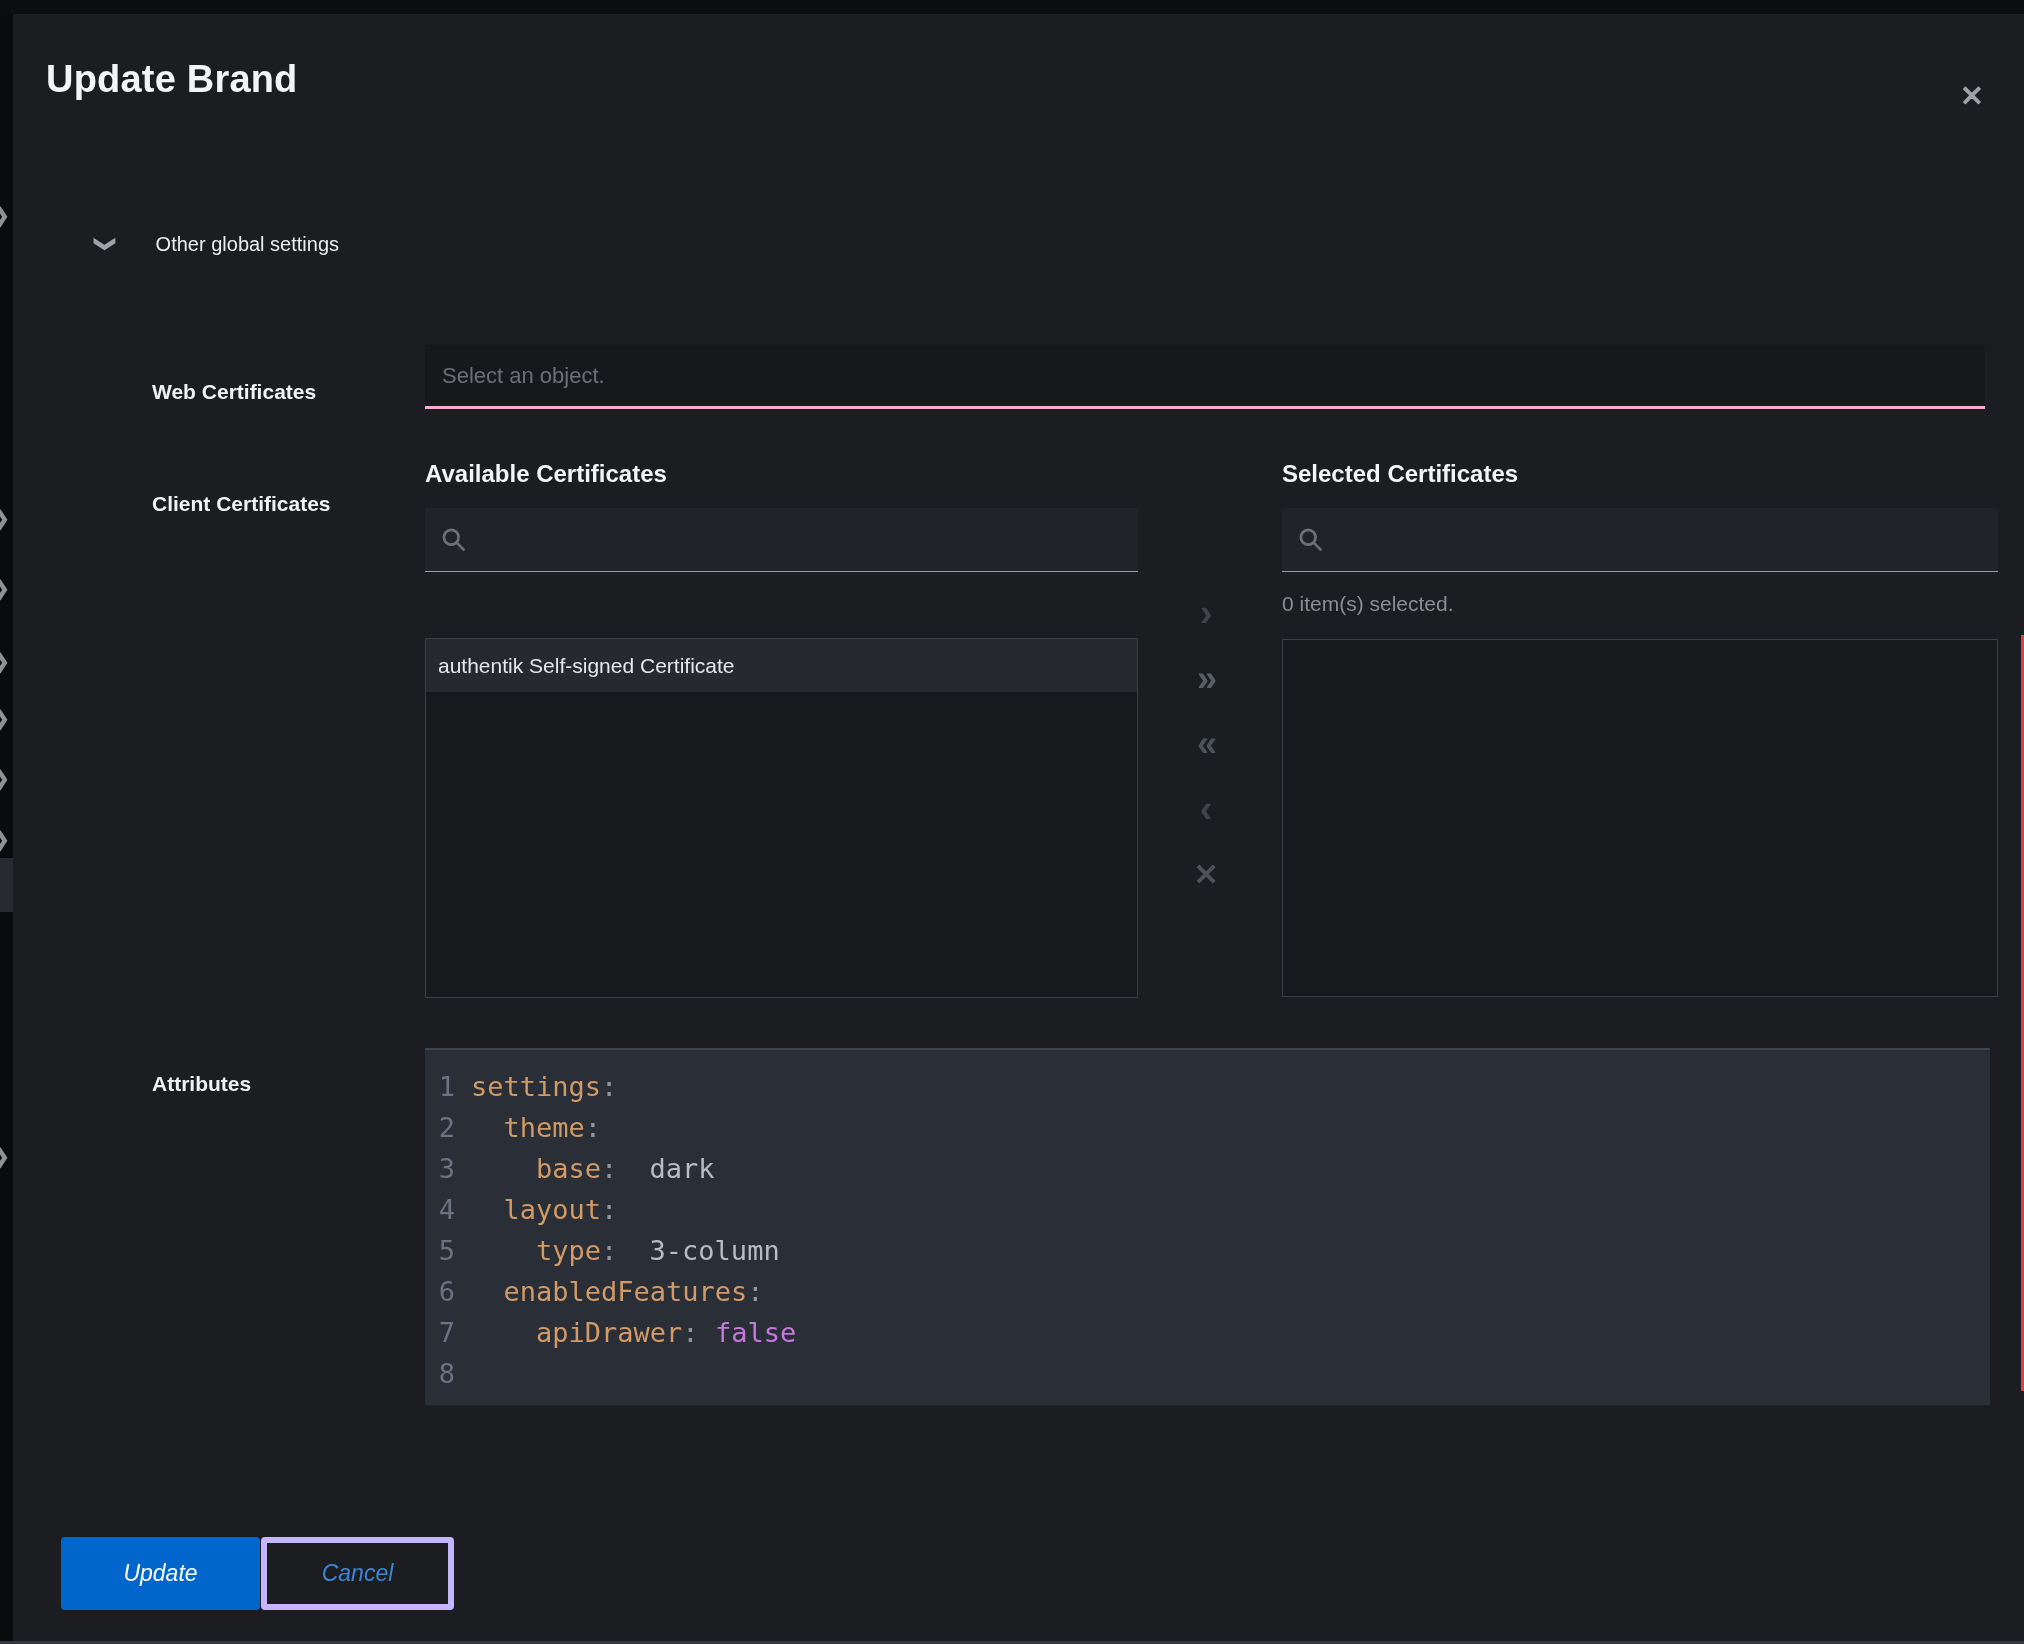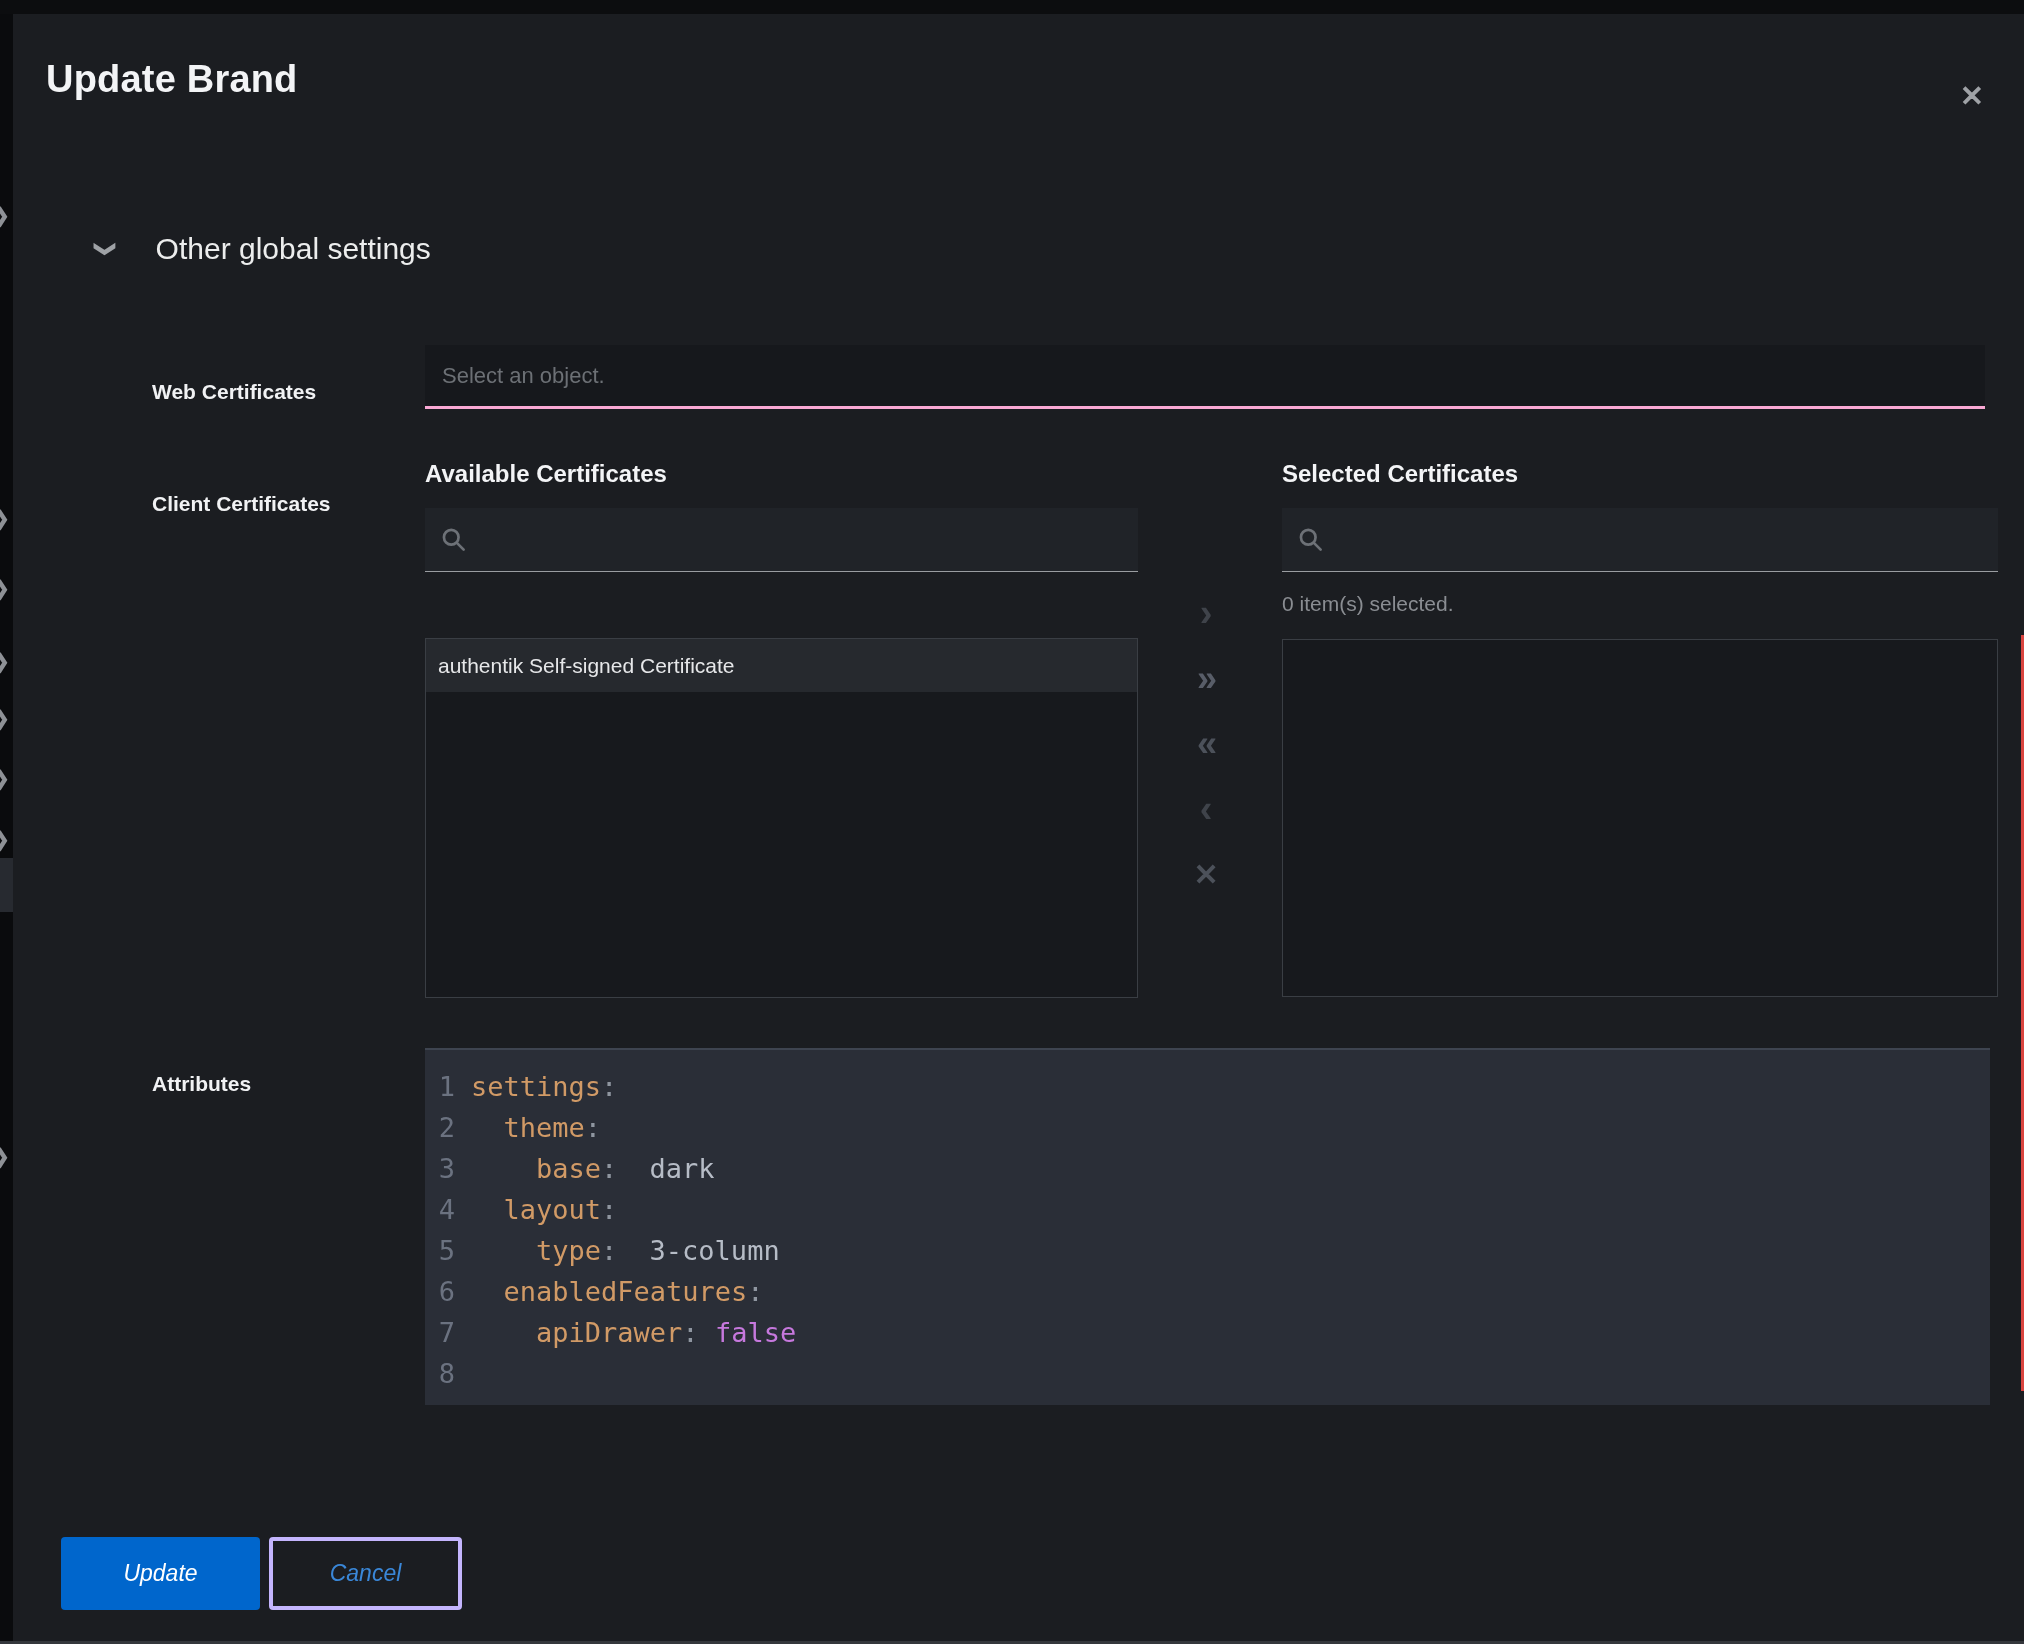--- a/index.html
+++ b/index.html
@@ -18,21 +18,21 @@
   .bottom-strip { position:absolute; left:0; top:1641px; width:2024px; height:3px; background:#34373c; z-index:4; }
   .red-edge { position:absolute; left:2021px; top:635px; width:3px; height:756px; background:#d9443f; z-index:5; }
 
   .modal { position:absolute; left:13px; top:14px; width:2011px; height:1630px; background:#1b1d21; z-index:2; }
 
   .modal-title { position:absolute; left:33px; top:44px; font-size:38px; font-weight:700; letter-spacing:.2px; color:#f3f4f6; }
   .close-btn { position:absolute; right:40px; top:68px; background:none; border:none; color:#9fa2a6; font-size:29px; font-weight:700; cursor:pointer; line-height:1; }
 
   .section-toggle { position:absolute; left:84px; top:218px; display:flex; align-items:center; gap:41px; cursor:pointer; }
   .section-toggle .chev { display:inline-block; color:#9fa2a6; font-size:21px; font-weight:700; transform:rotate(90deg); }
-  .section-toggle .lbl { font-size:30px; color:#eceded; }
+  .section-toggle .lbl { font-size:20px; color:#eceded; }
 
   .field-label { position:absolute; left:139px; font-size:21px; font-weight:700; color:#f1f2f4; }
 
   
   .select-input {
     position:absolute; left:412px; top:331px; width:1560px; height:64px;
     background:#16181c; border:none; border-bottom:3px solid #f9a8d4;
     display:flex; align-items:center; padding:0 17px; cursor:pointer;
   }
   .select-input .placeholder { color:#6c7075; font-size:22px; }
@@ -66,21 +66,21 @@
   .code-line .gutter { width:46px; text-align:right; padding-right:16px; color:#6b7280; flex:none; }
   .code-line .code-text { white-space:pre; }
   .tok-key { color:#d19a66; } .tok-punc { color:#8f96a0; }
   .tok-plain { color:#b6bcc6;margin-left:16px; } .tok-atom { color:#c678dd; }
   .caret { display:inline-block; width:3px; height:32px; background:#528bff; vertical-align:-6px; margin-left:1px; }
   .help-text { position:absolute; left:412px; top:1404px; width:1520px; font-size:21px; color:#d9dbde; }
 
   
   .btn { position:absolute; top:1523px; height:73px; font-size:23px; border-radius:4px; cursor:pointer; font-family:"Liberation Sans", sans-serif;font-style:italic; }
   .btn-primary { left:48px; width:199px; background:#0066cc; color:#ffffff; border:none; }
-  .btn-secondary { left:256px; width:193px; background:transparent; color:#3a87d8; border:4px solid #c4b5fd; }
+  .btn-secondary { left:248px; width:193px; background:transparent; color:#3a87d8; border:6px solid #c4b5fd; }
 </style>
 </head>
 <body>
 
 <div class="screen">
 
   <aside class="side-strip">
     <span class="frag" style="top:203px;">❯</span>
     <span class="frag" style="top:506px;">❯</span>
     <span class="frag" style="top:576px;">❯</span>

